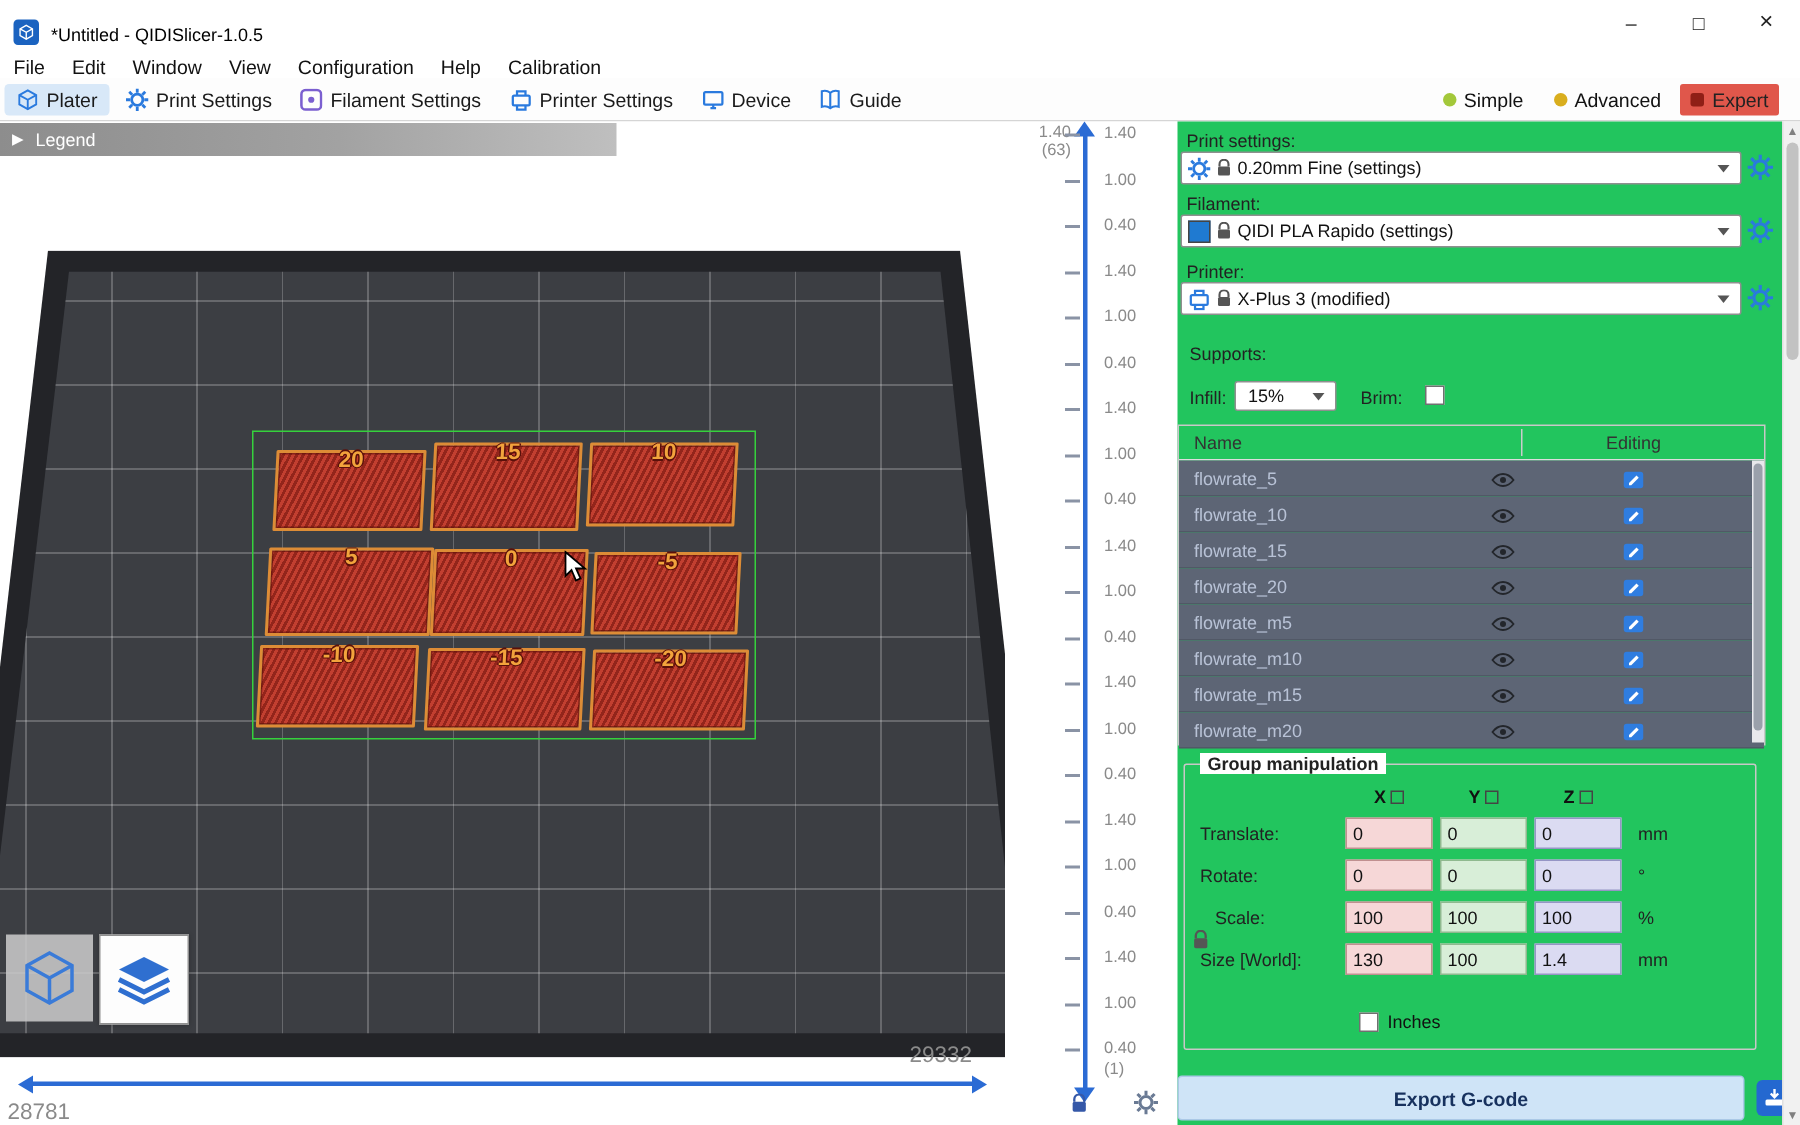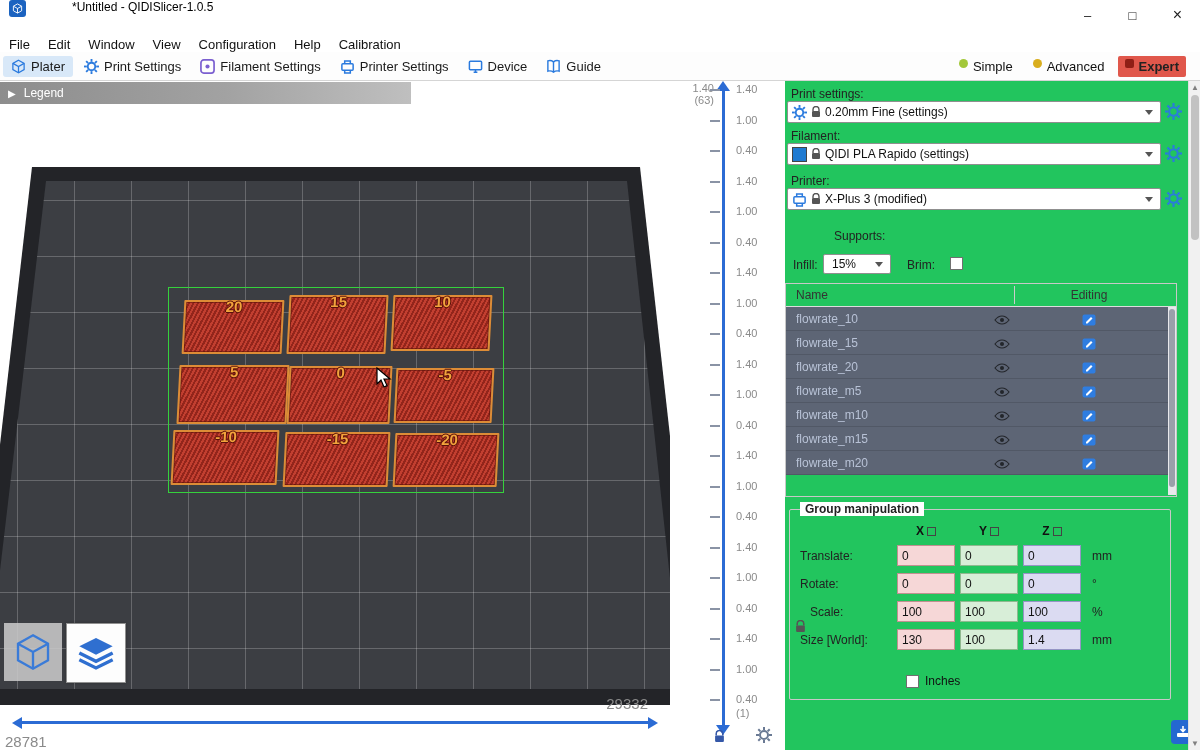--- a/index.html
+++ b/index.html
@@ -1,41 +1,41 @@
 <!DOCTYPE html>
 <html><head>
 <meta charset="utf-8">
 <style>
   html,body{margin:0;padding:0;background:#888;}
   .app{position:relative;width:1200px;height:750px;background:#fff;overflow:hidden;
        font-family:"Liberation Sans",sans-serif;color:#111;}
   
   .titlebar{position:absolute;left:0;top:0;width:1200px;height:30px;background:#fff;
-            display:flex;align-items:flex-start;border-bottom:2px solid #4d7c0f;gap:38px;}
+            display:flex;align-items:flex-end;border-bottom:2px solid #4d7c0f;}
   .appicon{width:17px;height:17px;margin-left:9px;background:#1b63c0;border-radius:3px;
            display:flex;align-items:center;justify-content:center;color:#fff;}
   .apptitle{font-size:12px;margin-left:8px;color:#000;}
   .wincontrols{margin-left:auto;display:flex;height:30px;}
   .winbtn{width:45px;height:30px;display:flex;align-items:center;justify-content:center;
           font-size:13px;color:#222;}
   .winbtn.close{font-size:16px;}
   
   .menubar{position:absolute;left:0;top:30px;width:1200px;height:22px;background:#fff;
            display:flex;align-items:flex-end;font-size:13px;}
   .menuitem{padding:0 9px;}
   
   .tabbar{position:absolute;left:0;top:52px;width:1200px;height:28px;background:#fdfdfd;
           border-bottom:1px solid #d5d5d5;display:flex;align-items:center;font-size:13px;}
   .tab{display:flex;align-items:center;gap:5px;padding:3px 8px;margin-left:3px;border-radius:3px;color:#1a1a1a;}
   .tab.active{background:#d8e8f8;}
   .tab .ic{width:15px;height:15px;color:#2a7ade;}
   .modes{margin-left:auto;display:flex;align-items:center;gap:6px;padding-right:14px;}
-  .mode{display:flex;gap:5px;padding:3px 7px;border-radius:2px;}
+  .mode{display:flex;align-items:center;gap:5px;padding:3px 7px;border-radius:2px;}
   .mode .dot{width:9px;height:9px;border-radius:50%;display:inline-block;}
-  .mode.expert{background:#e0574b;font-weight:bold;color:#222;}
+  .mode.expert{background:#e0574b;font-weight:normal;color:#222;}
   .mode.expert .dot{border-radius:2px;}
   
   .viewport{position:absolute;left:0;top:81px;width:670px;height:669px;background:#fff;overflow:hidden;}
   .legendbar{position:absolute;left:0;top:1px;width:411px;height:22px;
              background:linear-gradient(90deg,#8d8d8d 0%,#a2a2a2 55%,#bfbfbf 100%);
              display:flex;align-items:center;color:#fff;font-size:12px;}
   .legendbar .tri{font-size:10px;margin:0 8px 0 8px;}
   .bedouter{position:absolute;left:-40px;top:86px;width:750px;height:538px;background:#232428;
             clip-path:polygon(72px 0,680px 0,740px 538px,10px 538px);}
   .bedinner{position:absolute;left:0;top:0;width:750px;height:538px;background:#3c3e43;
@@ -462,36 +462,47 @@
             <line x1="8" y1="13" x2="8" y2="16"></line>
             <line x1="0" y1="8" x2="3" y2="8"></line>
             <line x1="13" y1="8" x2="16" y2="8"></line>
             <line x1="2.3" y1="2.3" x2="4.4" y2="4.4"></line>
             <line x1="11.6" y1="11.6" x2="13.7" y2="13.7"></line>
             <line x1="13.7" y1="2.3" x2="11.6" y2="4.4"></line>
             <line x1="2.3" y1="13.7" x2="4.4" y2="11.6"></line>
           </g>
         </svg></button>
 
-    <span class="plabel" style="left:8px;top:148px;margin-left:41px;">Supports:</span>
+    <span class="plabel" style="left:8px;top:148px;">Supports:</span>
 
     <span class="plabel" style="left:8px;top:177px;">Infill:</span>
     <div class="combo" style="left:38px;top:173px;width:68px;height:20px;">
       <span class="ctext">15%</span>
       <span class="chev"></span>
     </div>
     <span class="plabel" style="left:122px;top:177px;">Brim:</span>
     <div class="checkbox" style="left:165px;top:176px;"></div>
 
     <div class="objlist">
       <div class="objhead">
         <span class="nh">Name</span>
         <span class="divider"></span>
         <span class="eh">Editing</span>
       </div>
+      <div class="obj-row">
+          <span class="obj-name">flowrate_5</span>
+          <span class="eye"><svg viewBox="0 0 16 10">
+              <path d="M1 5c2.5-3.3 4.7-4 7-4s4.5.7 7 4c-2.5 3.3-4.7 4-7 4S3.5 8.3 1 5z" fill="none" stroke="#23262b" stroke-width="1.2"></path>
+              <circle cx="8" cy="5" r="2" fill="#23262b"></circle>
+            </svg></span>
+          <span class="edit"><svg viewBox="0 0 14 14">
+              <rect x="0.5" y="2.5" width="13" height="11" rx="2" fill="#2f7de0"></rect>
+              <path d="M4 10l5-5 1.5 1.5-5 5H4z" fill="#fff"></path>
+            </svg></span>
+        </div>
       <div class="obj-row">
           <span class="obj-name">flowrate_10</span>
           <span class="eye"><svg viewBox="0 0 16 10">
               <path d="M1 5c2.5-3.3 4.7-4 7-4s4.5.7 7 4c-2.5 3.3-4.7 4-7 4S3.5 8.3 1 5z" fill="none" stroke="#23262b" stroke-width="1.2"></path>
               <circle cx="8" cy="5" r="2" fill="#23262b"></circle>
             </svg></span>
           <span class="edit"><svg viewBox="0 0 14 14">
               <rect x="0.5" y="2.5" width="13" height="11" rx="2" fill="#2f7de0"></rect>
               <path d="M4 10l5-5 1.5 1.5-5 5H4z" fill="#fff"></path>
             </svg></span>
@@ -603,20 +614,23 @@
       <span class="scalelock"><svg viewBox="0 0 10 12">
             <path d="M2 5V3.5a3 3 0 016 0V5" fill="none" stroke="currentColor" stroke-width="1.4"></path>
             <rect x="1" y="5" width="8" height="6" rx="1" fill="currentColor"></rect>
           </svg></span>
       <div class="inchesrow">
         <span class="checkbox"></span>
         <span>Inches</span>
       </div>
     </div>
 
+    <div class="exportbtn">
+        <span>Export G-code</span>
+      </div>
     <div class="sendicon">
       <svg width="14" height="14" viewBox="0 0 14 14">
           <rect x="1" y="8" width="12" height="4" rx="1" fill="#fff"></rect>
           <path d="M7 1v5M4.5 4L7 6.5 9.5 4" stroke="#fff" stroke-width="1.6" fill="none"></path>
         </svg>
     </div>
   </div>
 
   <div class="winscroll">
     <div class="winarrow" style="top:2px;">▲</div>

